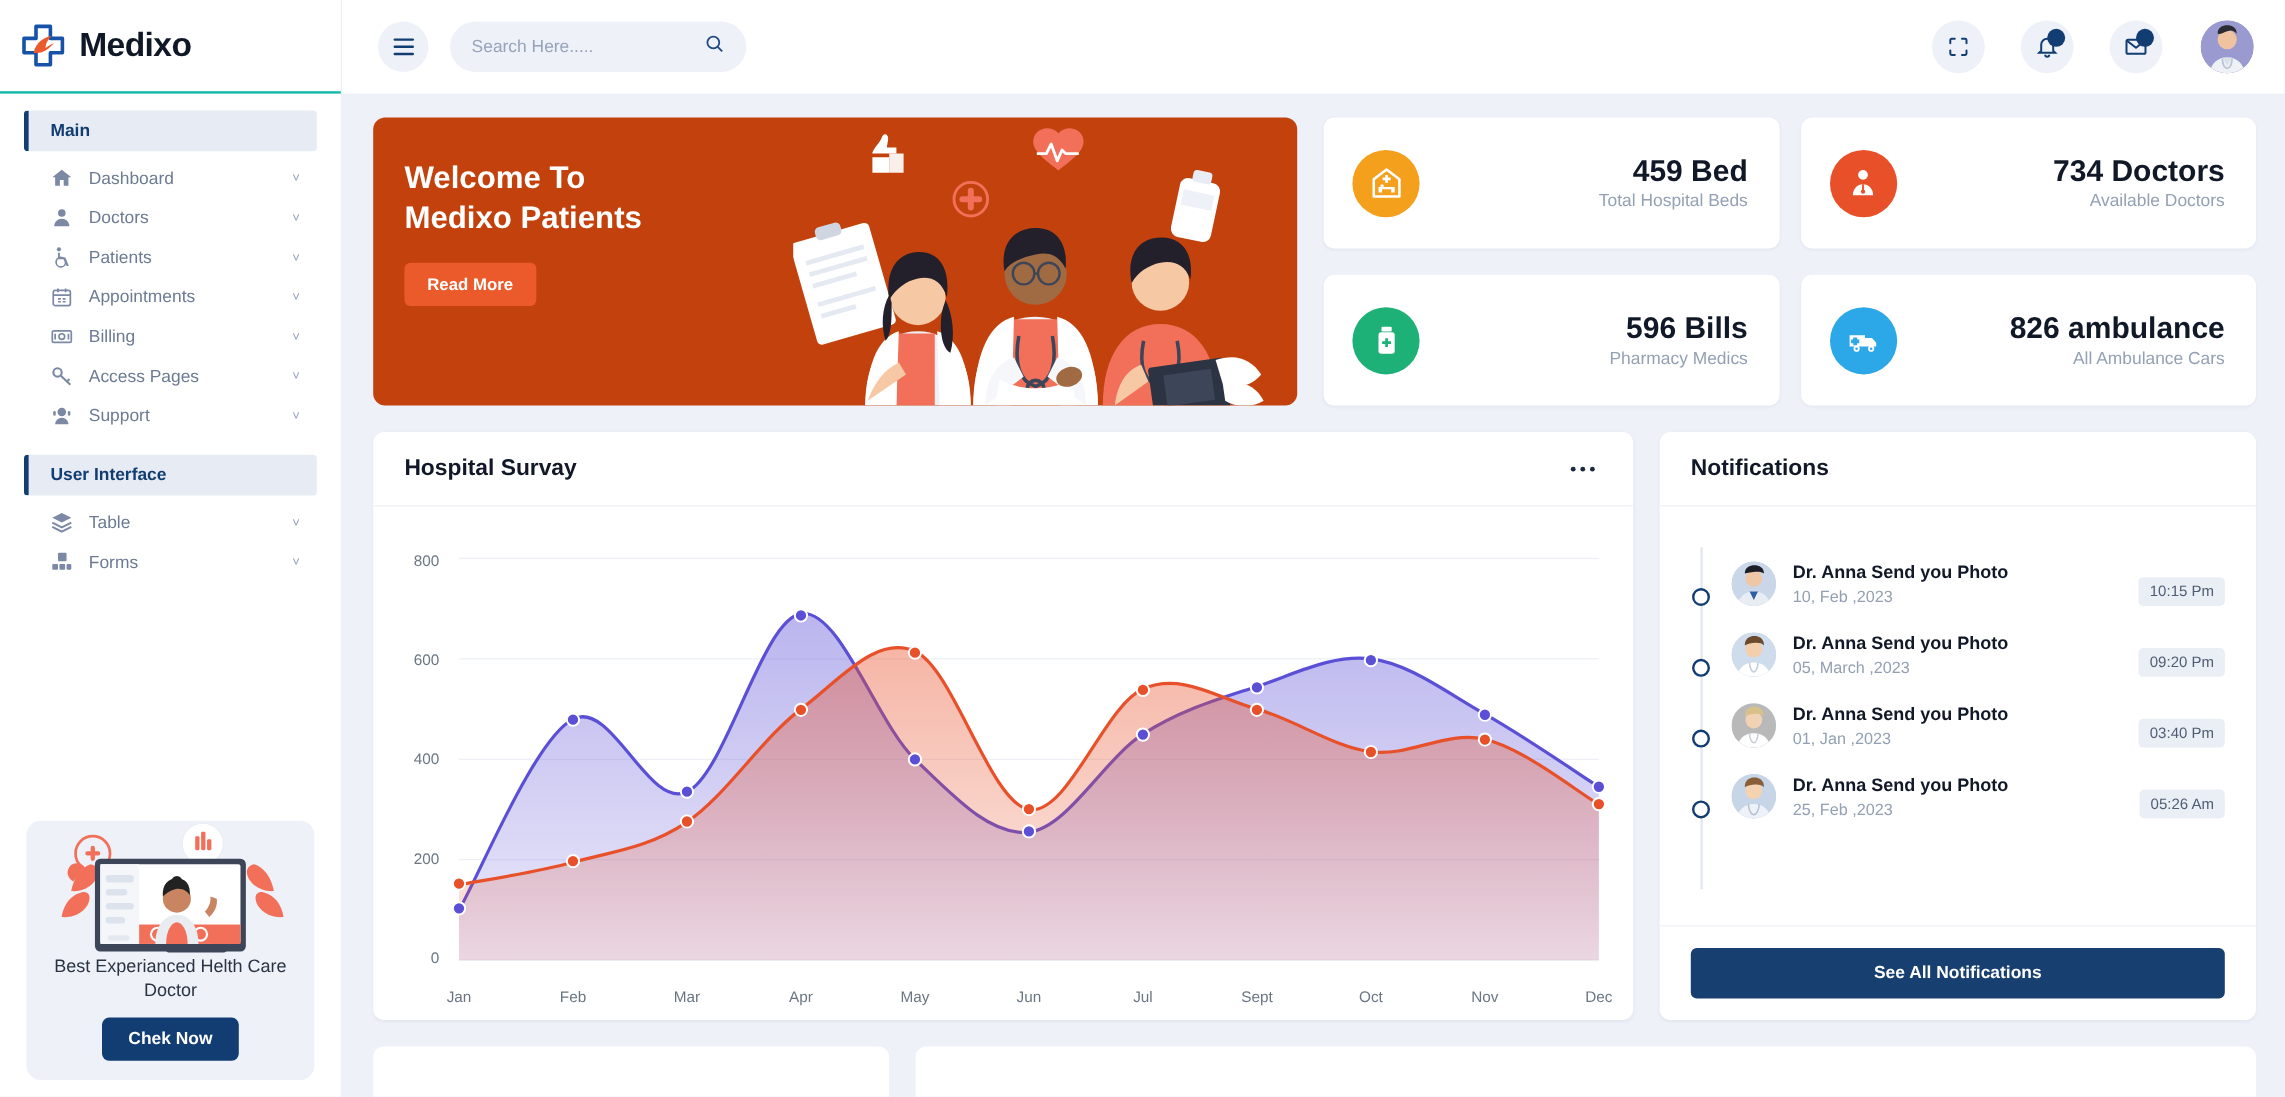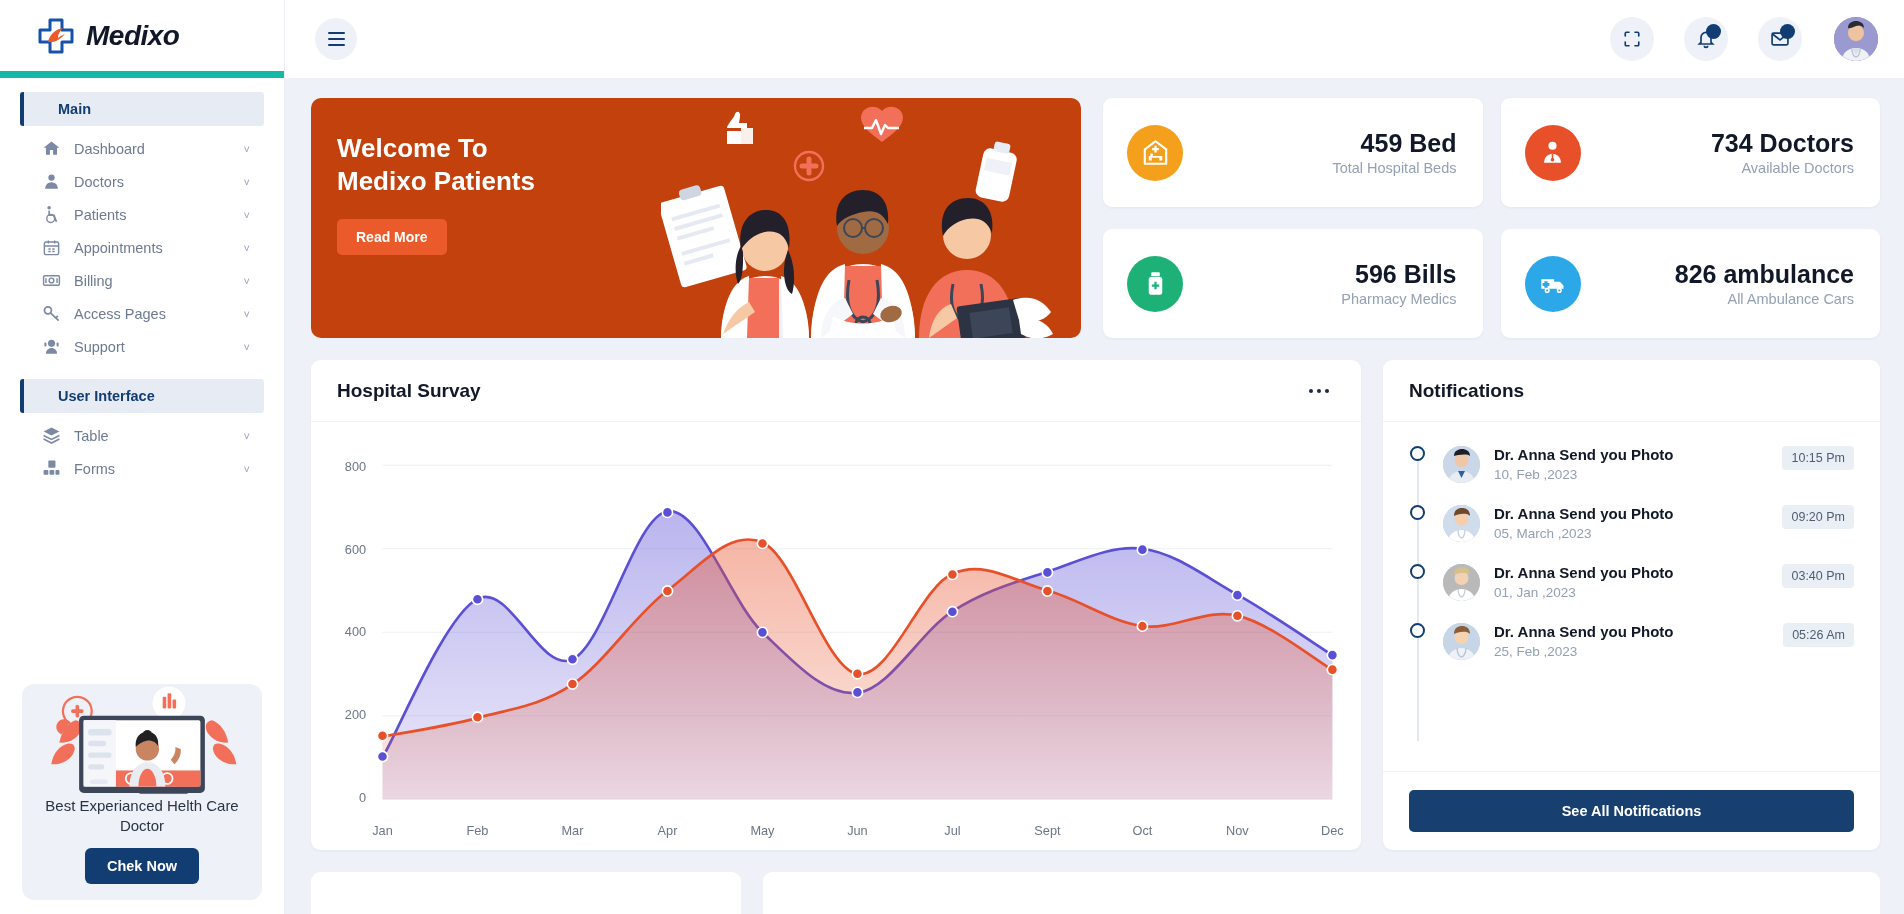--- a/index.html
+++ b/index.html
@@ -6,28 +6,28 @@
   html, body {
     width: 1904px; height: 914px;
     font-family: "Liberation Sans", sans-serif;
     background: #eef1f8; overflow: hidden;
   }
   #app { display: flex; width: 1904px; height: 914px; }
 
   
   .sidebar { width: 285px; height: 914px; background: #fff; flex: 0 0 285px;
              display: flex; flex-direction: column; border-right: 1px solid #eceff6; }
-  .brand { height: 78px; display: flex; align-items: center; gap: 10px; padding-left: 36px;
-           border-bottom: 7px solid #14b8a6; flex: 0 0 78px; font-style: italic; }
+  .brand { height: 78px; display: flex; align-items: center; gap: 10px; padding-left: 16px;
+           border-bottom: 2px solid #14b8a6; flex: 0 0 78px; }
   .brand-logo { width: 40px; height: 40px; position: relative; flex: 0 0 40px; }
   .brand-name { font-size: 28px; font-weight: bold; color: #101828; letter-spacing: -0.5px; }
   .nav { flex: 1; overflow: hidden; padding-top: 14px; }
   .nav-section { margin: 0 20px 6px 20px; background: #e7ecf4; border-left: 4px solid #123d73;
                  border-radius: 3px; height: 34px; display: flex; align-items: center;
-                 padding-left: 34px; font-size: 14.5px; font-weight: bold; color: #123d73; }
+                 padding-left: 18px; font-size: 14.5px; font-weight: bold; color: #123d73; }
   .nav-section.ui { margin-top: 16px; }
   .nav-item { display: flex; align-items: center; height: 33px; margin: 0 20px;
               padding: 0 14px 0 20px; cursor: pointer; }
   .nav-icon { width: 22px; height: 22px; flex: 0 0 22px; margin-right: 12px;
               display: flex; align-items: center; justify-content: center; color: #7c89a4; }
   .nav-label { flex: 1; font-size: 14.5px; color: #6c7a92; }
   .chev { color: #97a3b8; font-size: 11px; }
   .promo { margin: 18px 22px 14px 22px; background: #eef1f8; border-radius: 12px;
            padding: 0 14px 16px; text-align: center; }
   .promo-art { height: 128px; position: relative; margin-top: -18px; }
@@ -88,21 +88,21 @@
   .card-head { height: 62px; flex: 0 0 62px; display: flex; align-items: center;
                padding: 0 26px; border-bottom: 1px solid #eef1f6; gap: 28px; }
   .card-title { font-size: 19px; font-weight: bold; color: #111827; flex: 1; }
   .kebab { display: flex; gap: 4px; cursor: pointer; padding: 6px; }
   .kebab i { width: 4px; height: 4px; background: #1b2a41; border-radius: 50%; display: block; }
   .chart-body { flex: 1; position: relative; }
 
   .notif-card { width: 497px; flex: 0 0 497px; height: 490px; display: flex; flex-direction: column; }
   .notif-list { flex: 1; padding: 24px 26px 0 26px; position: relative; }
   .notif-line { position: absolute; left: 34px; top: 34px; bottom: 30px; width: 2px; background: #e4e8f0; }
-  .notif-row { display: flex; align-items: flex-start; height: 59px; position: relative; }
+  .notif-row { display: flex; align-items: flex-end; height: 59px; position: relative; }
   .notif-ring { width: 15px; height: 15px; border-radius: 50%; border: 2px solid #123d73;
                 background: #fff; flex: 0 0 15px; z-index: 2; margin-left: 1px; }
   .notif-av { width: 37px; height: 37px; border-radius: 50%; margin-left: 18px; flex: 0 0 37px;
               overflow: hidden; position: relative; background: #c3d2e6; }
   .notif-txt { flex: 1; margin-left: 14px; min-width: 0; }
   .notif-title { font-size: 15px; font-weight: bold; color: #111827; }
   .notif-date { font-size: 13.5px; color: #93a0b3; margin-top: 3px; }
   .notif-time { background: #eaeef5; color: #4f5d73; font-size: 12.5px; border-radius: 4px;
                 padding: 5px 9px; white-space: nowrap; }
   .notif-foot { border-top: 1px solid #eef1f6; padding: 18px 26px; }
@@ -291,20 +291,29 @@
     </div>
   </aside>
 
   <div class="right">
 
     <header class="topbar">
       <div class="burger">
         <span></span>
           <span></span>
           <span></span>
+      </div>
+      <div class="search-wrap">
+        <input placeholder="Search Here....." style="">
+        <span>
+          <svg width="17" height="17" viewBox="0 0 24 24" fill="none" stroke="#1d4a85" stroke-width="2.1">
+              <circle cx="10.5" cy="10.5" r="7"></circle>
+              <path d="M15.6 15.6 21 21"></path>
+            </svg>
+        </span>
       </div>
       <div class="topbar-spacer"></div>
 
       <div class="ticon">
         <svg width="18" height="18" viewBox="0 0 24 24" fill="none" stroke="currentColor" stroke-width="2.2" stroke-linecap="round">
           <path d="M3 8V4.5A1.5 1.5 0 0 1 4.5 3H8M16 3h3.5A1.5 1.5 0 0 1 21 4.5V8M21 16v3.5a1.5 1.5 0 0 1-1.5 1.5H16M8 21H4.5A1.5 1.5 0 0 1 3 19.5V16"></path>
         </svg>
       </div>
       <div class="ticon">
         <svg width="20" height="20" viewBox="0 0 24 24" fill="none" stroke="currentColor" stroke-width="2">

